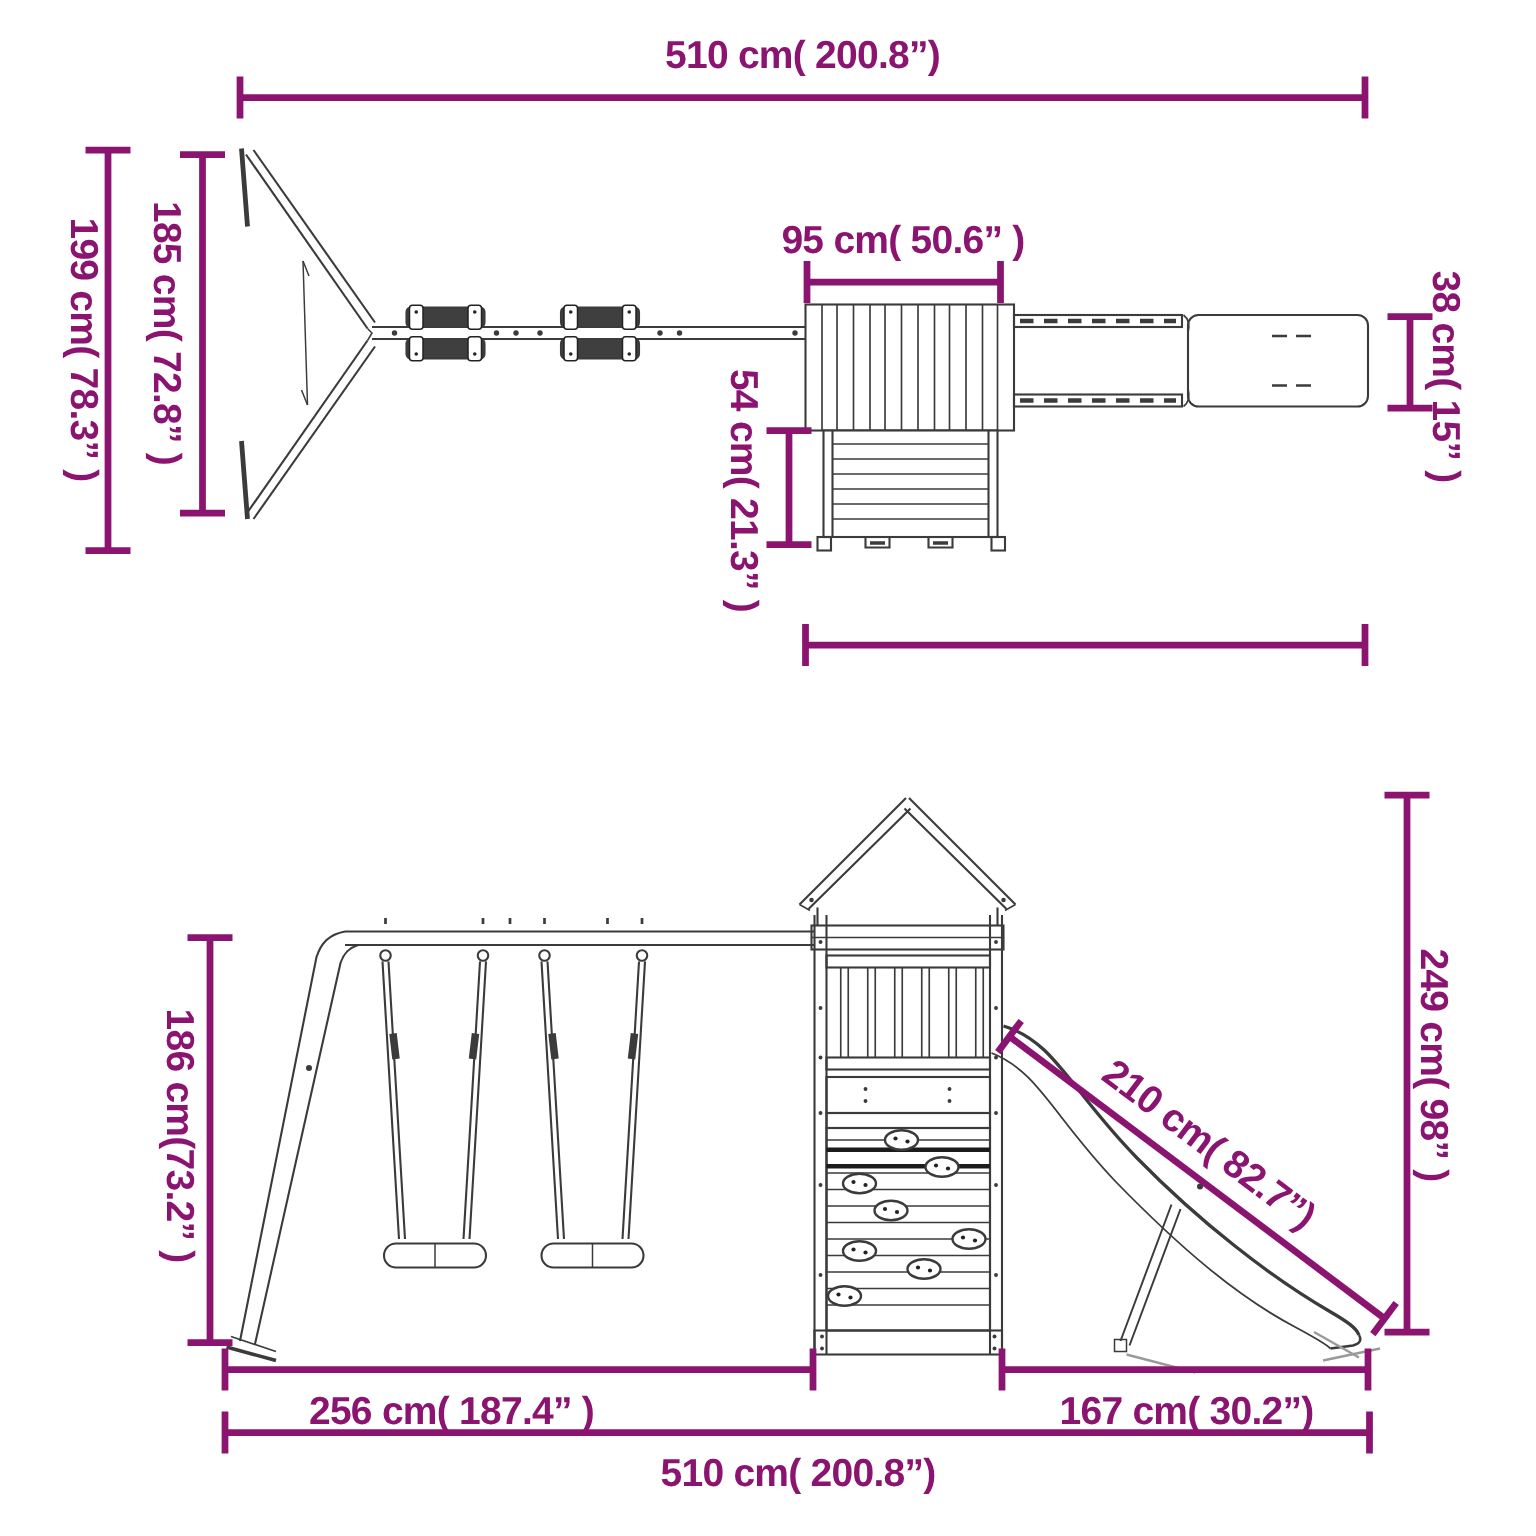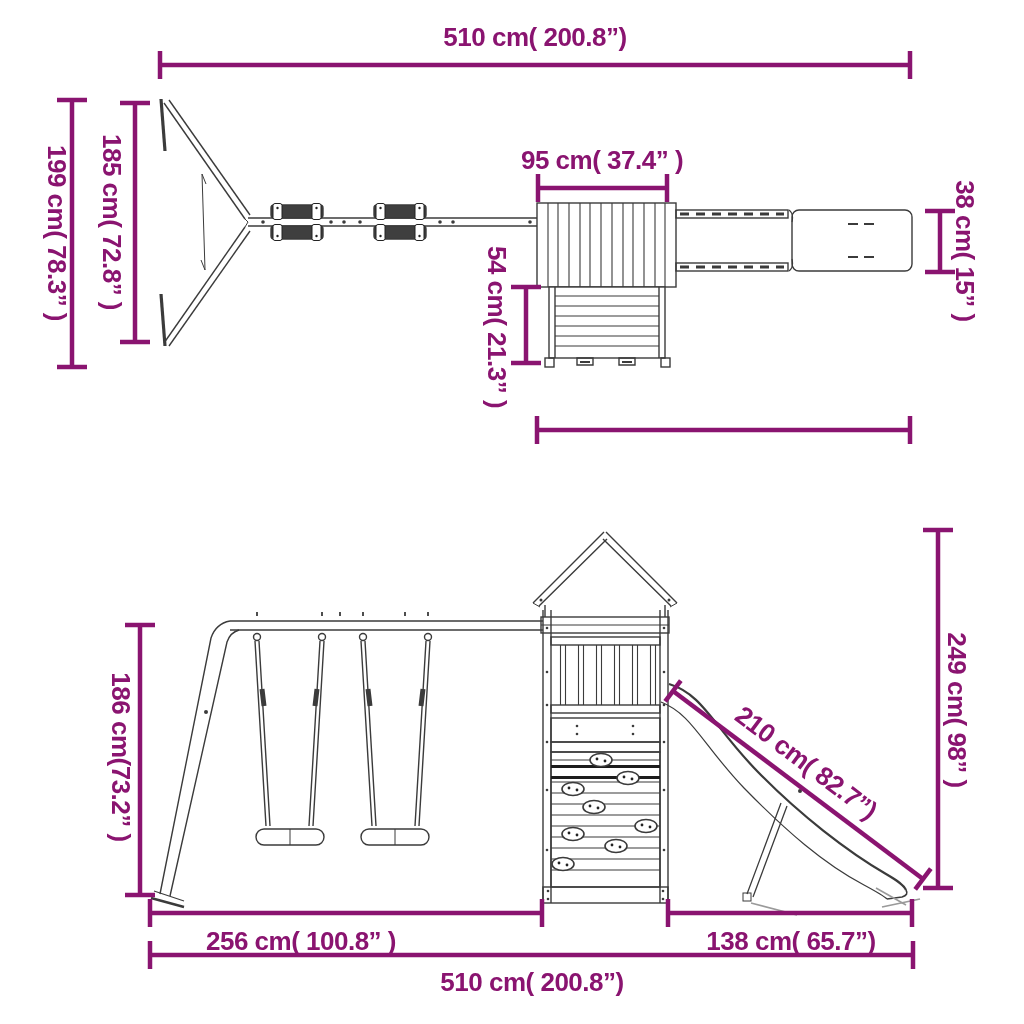--- a/index.html
+++ b/index.html
@@ -287,24 +287,24 @@
         <path d="M150,955 H913"></path>
           <path d="M150,941 V969"></path>
           <path d="M913,941 V969"></path>
       </g>
     </g>
   </svg>
 
   <div class="dim-label" style="left:535px;top:37px;">510 cm( 200.8”)</div>
   <div class="dim-label rot90" style="left:56px;top:233px;">199 cm( 78.3” )</div>
   <div class="dim-label rot90" style="left:111px;top:222px;">185 cm( 72.8” )</div>
-  <div class="dim-label" style="left:602px;top:160px;">95 cm( 37.4” )</div>
+  <div class="dim-label" style="left:602px;top:160px;">95 cm( 50.6” )</div>
   <div class="dim-label rot90" style="left:496px;top:327px;">54 cm( 21.3” )</div>
   <div class="dim-label rot90" style="left:964px;top:251px;">38 cm( 15” )</div>
 
   <div class="dim-label rot90" style="left:120px;top:757px;">186 cm(73.2” )</div>
   <div class="dim-label rot37" style="left:806px;top:763px;">210 cm( 82.7”)</div>
   <div class="dim-label rot90" style="left:956px;top:710px;">249 cm( 98” )</div>
-  <div class="dim-label" style="left:301px;top:941px;">256 cm( 100.8” )</div>
-  <div class="dim-label" style="left:791px;top:941px;">138 cm( 65.7”)</div>
+  <div class="dim-label" style="left:301px;top:941px;">256 cm( 187.4” )</div>
+  <div class="dim-label" style="left:791px;top:941px;">167 cm( 30.2”)</div>
   <div class="dim-label" style="left:532px;top:982px;">510 cm( 200.8”)</div>
 
 </div>
 
 </body></html>

